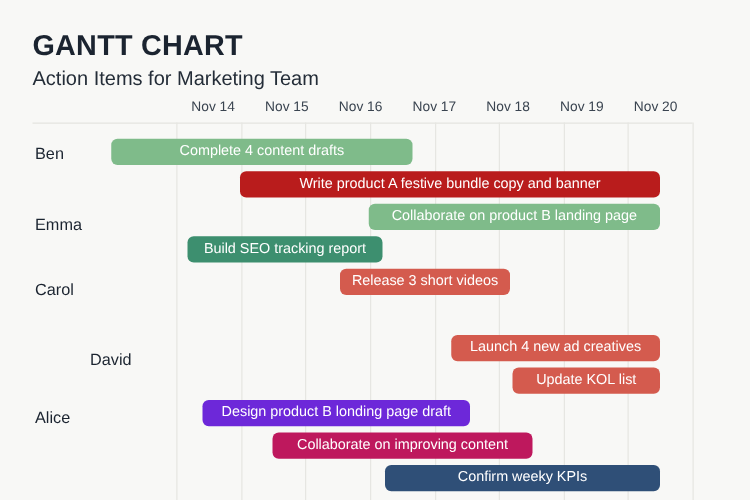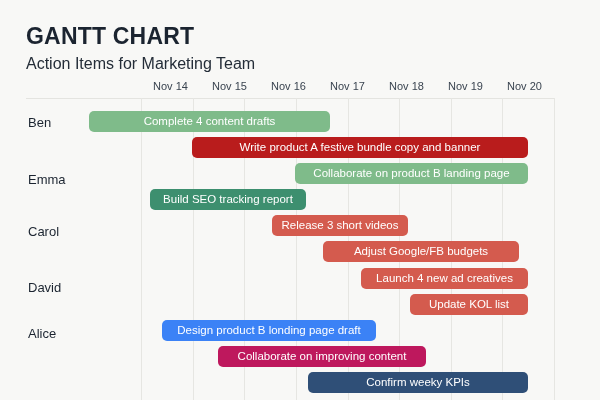--- a/index.html
+++ b/index.html
@@ -152,26 +152,25 @@
         <div class="grid-col-line" style="left: 258px;"></div>
         <div class="grid-col-line" style="left: 310px;"></div>
         <div class="grid-col-line" style="left: 361px;"></div>
         <div class="grid-col-line" style="left: 413px;"></div>
       </div>
   </div>
 
 <div class="row-label" style="top: 115px;">Ben</div>
     <div class="row-label" style="top: 172px;">Emma</div>
     <div class="row-label" style="top: 224px;">Carol</div>
-    <div class="row-label" style="top: 280px;">David</div>
+    <div class="row-label" style="top: 280px; margin-left: 44px;">David</div>
     <div class="row-label" style="top: 326px;">Alice</div>
     <div class="task-bar" style="left: 89px; top: 111px; width: 241px; background: rgb(127, 187, 138);">Complete 4 content drafts</div>
     <div class="task-bar" style="left: 192px; top: 137px; width: 336px; background: #b91c1c;">Write product A festive bundle copy and banner</div>
     <div class="task-bar" style="left: 295px; top: 163px; width: 233px; background: rgb(127, 187, 138);">Collaborate on product B landing page</div>
     <div class="task-bar" style="left: 150px; top: 189px; width: 156px; background: rgb(61, 143, 111);">Build SEO tracking report</div>
     <div class="task-bar" style="left: 272px; top: 215px; width: 136px; background: rgb(212, 91, 78);">Release 3 short videos</div>
-    <div class="task-bar" style="left: 323px; top: 241px; width: 196px; background: rgb(212, 91, 78);">Adjust Google/FB budgets</div>
     <div class="task-bar" style="left: 361px; top: 268px; width: 167px; background: rgb(212, 91, 78);">Launch 4 new ad creatives</div>
     <div class="task-bar" style="left: 410px; top: 294px; width: 118px; background: rgb(212, 91, 78);">Update KOL list</div>
-    <div class="task-bar" style="left: 162px; top: 320px; width: 214px; background: #3b82f6;">Design product B londing page draft</div>
+    <div class="task-bar" style="left: 162px; top: 320px; width: 214px; background: #6d28d9;">Design product B londing page draft</div>
     <div class="task-bar" style="left: 218px; top: 346px; width: 208px; background: #be185d;">Collaborate on improving content</div>
     <div class="task-bar" style="left: 308px; top: 372px; width: 220px; background: rgb(47, 79, 119);">Confirm weeky KPIs</div>
   </div>
 
 </body></html>

